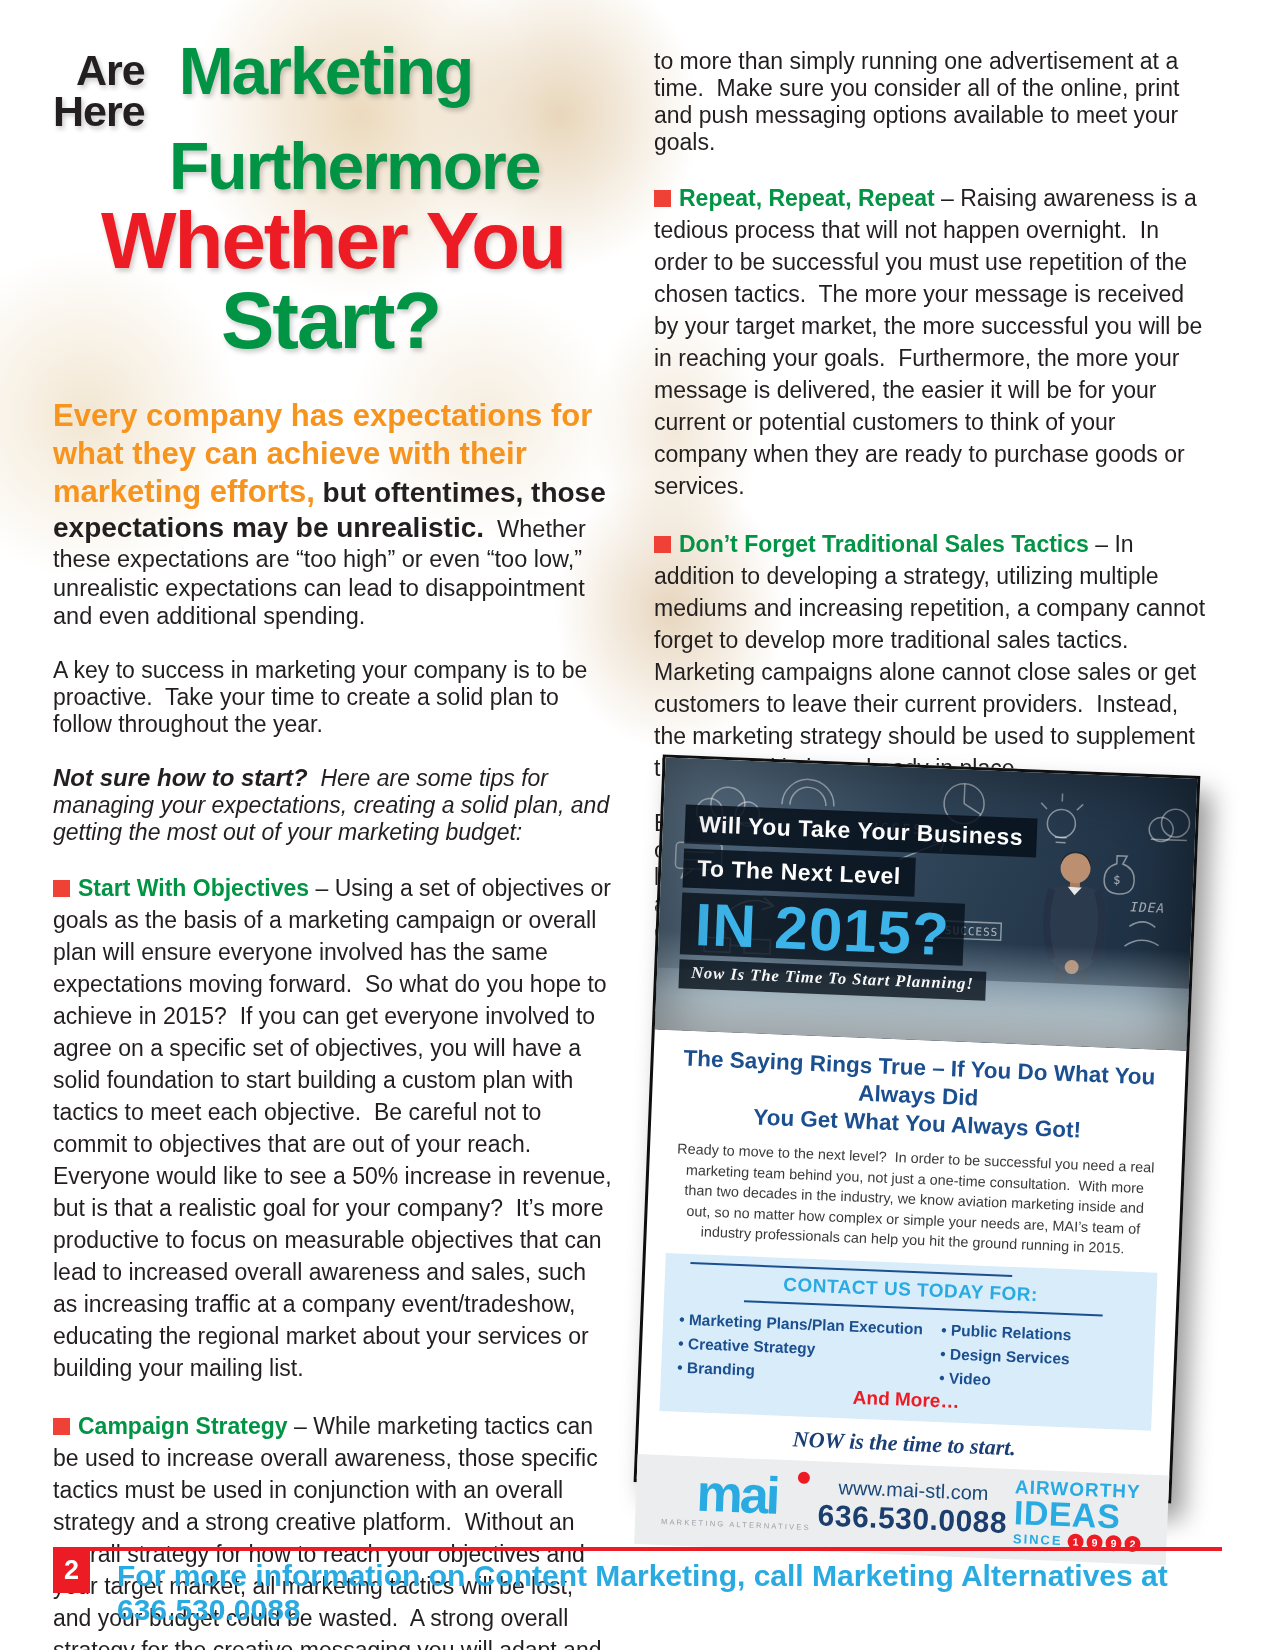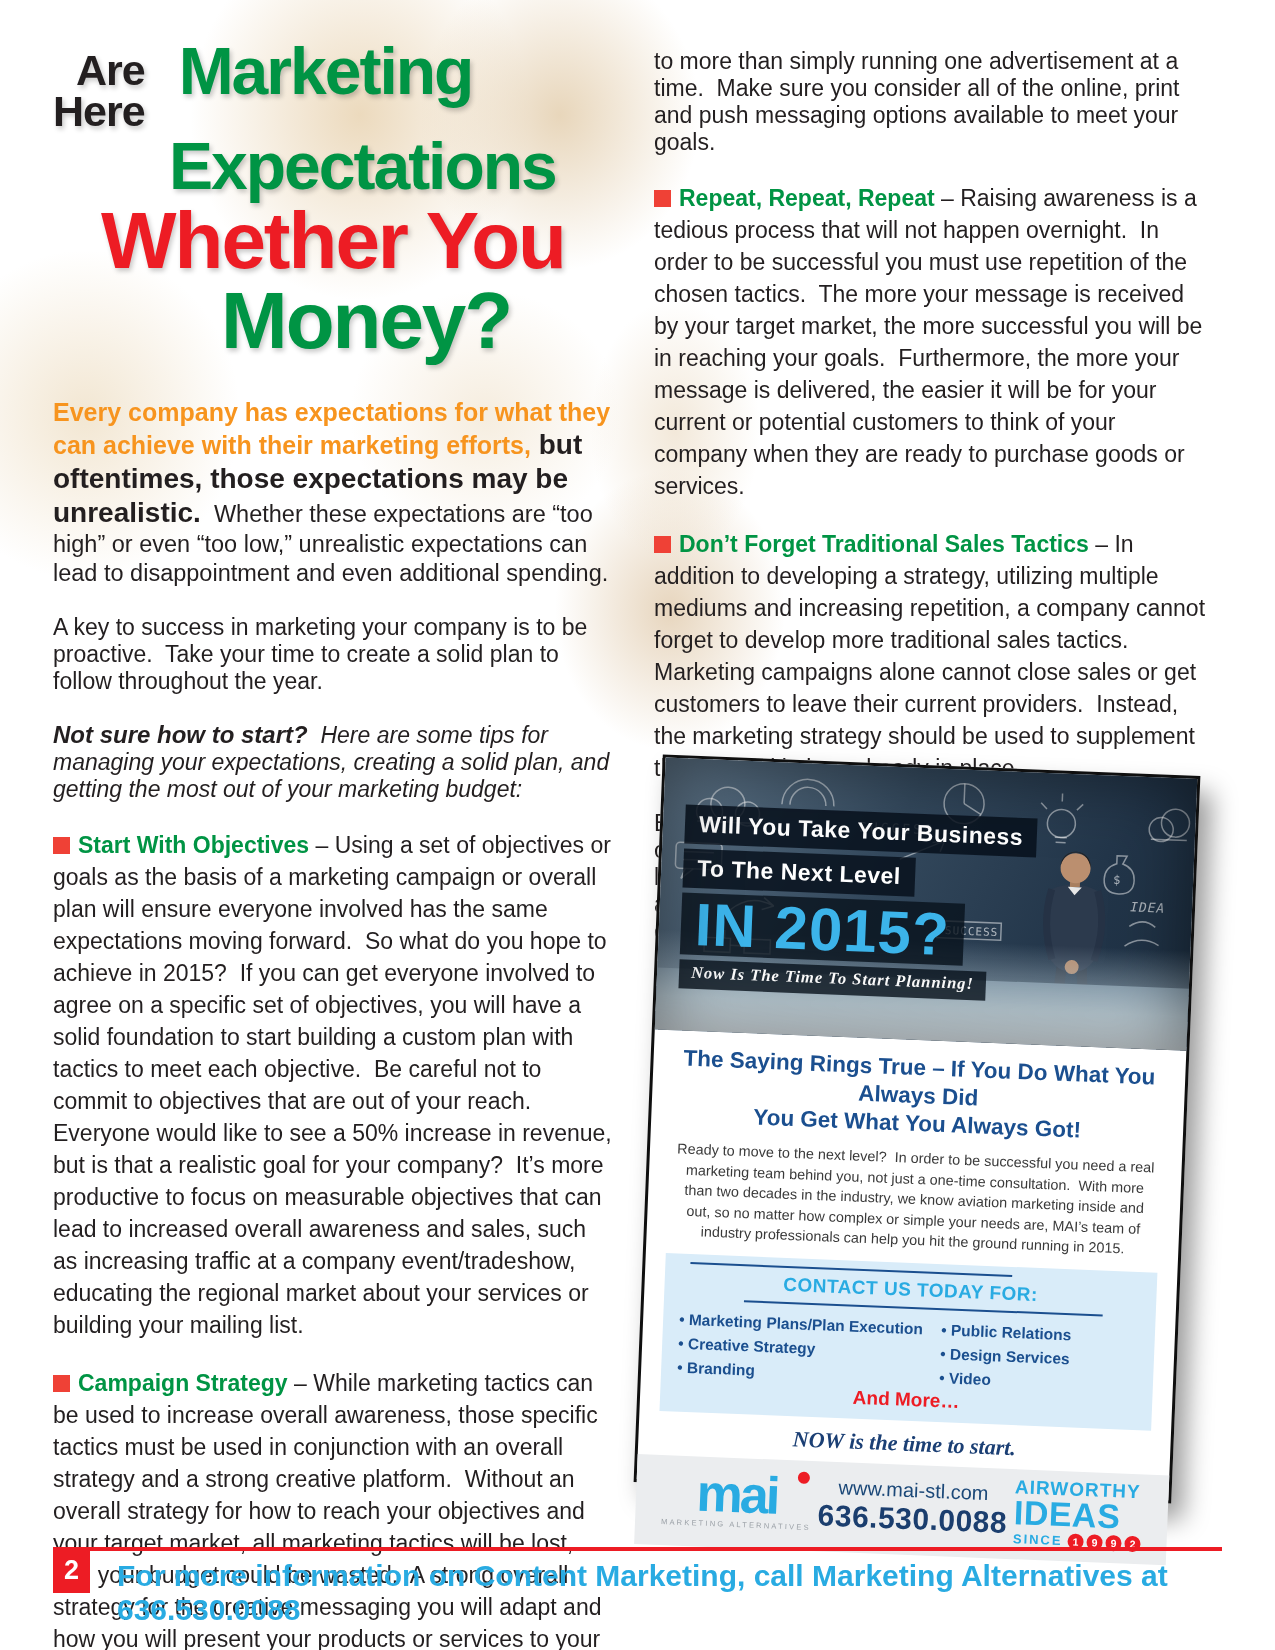--- a/index.html
+++ b/index.html
@@ -23,21 +23,21 @@
   .t-row1{display:flex;align-items:flex-start;gap:24px;}
   .t-stack{display:flex;flex-direction:column;align-items:flex-end;margin-top:10px;}
   .t-are,.t-your{font-size:43px;letter-spacing:-1px;color:#231f20;}
   .t-marketing{font-size:66px;color:#009444;letter-spacing:-2px;margin-left:10px;text-align:right;}
   .t-expectations{font-size:66px;color:#009444;letter-spacing:-2px;margin-left:116px;margin-top:3px;}
   .t-costing{font-size:80px;color:#ed1c24;letter-spacing:-2px;margin-left:48px;margin-top:6px;}
   .t-money{font-size:80px;color:#009444;letter-spacing:-2px;margin-left:168px;margin-top:4px;}
 
   p{margin:0;white-space:pre-wrap;}
   .intro{margin-top:38px;line-height:1.22;}
-  .intro-orange{color:#f7941e;font-weight:bold;font-size:25px;}
+  .intro-orange{color:#f7941e;font-weight:bold;font-size:31px;}
   .intro-black{font-weight:bold;font-size:28px;}
   .intro-rest{font-size:23.5px;}
   .body-p{font-size:23px;line-height:27px;margin-top:26px;}
   .tips-b{font-weight:bold;font-style:italic;font-size:24px;margin-top:35px;}
   .tips-i{font-style:italic;font-size:23px;}
   .section{font-size:23px;line-height:32px;margin-top:26px;}
   .sq{display:inline-block;width:17px;height:17px;background:#ef4136;margin-right:8px;transform:translateY(1px);}
   .sec-h{color:#009444;font-weight:bold;}
   .end-sq{display:inline-block;width:15px;height:15px;background:#ef4136;margin-left:9px;transform:translateY(1px);}
 
@@ -100,23 +100,23 @@
 
   <div class="col col-left">
     <div class="title">
       <div class="t-row1">
         <div class="t-stack">
           <span class="t-are">Are</span>
           <span class="t-your">Here</span>
         </div>
         <span class="t-marketing">Marketing</span>
       </div>
-      <div class="t-expectations">Expectations</div>
+      <div class="t-expectations">Furthermore</div>
       <div class="t-costing">Whether You</div>
-      <div class="t-money">Money?</div>
+      <div class="t-money">Start?</div>
     </div>
 
     <p class="intro"><span class="intro-orange">Every company has expectations for what they can achieve with their marketing efforts,</span><span class="intro-black"> but oftentimes, those expectations may be unrealistic.</span><span class="intro-rest">  Whether these expectations are “too high” or even “too low,” unrealistic expectations can lead to disappointment and even additional spending.</span></p>
 
     <p class="body-p">A key to success in marketing your company is to be proactive.  Take your time to create a solid plan to follow throughout the year.</p>
 
     <p class="body-p"><span class="tips-b">Not sure how to start?</span><span class="tips-i">  Here are some tips for managing your expectations, creating a solid plan, and getting the most out of your marketing budget:</span></p>
 
     <p class="section"><span class="sq"></span><span class="sec-h">Start With Objectives</span><span> – Using a set of objectives or goals as the basis of a marketing campaign or overall plan will ensure everyone involved has the same expectations moving forward.  So what do you hope to achieve in 2015?  If you can get everyone involved to agree on a specific set of objectives, you will have a solid foundation to start building a custom plan with tactics to meet each objective.  Be careful not to commit to objectives that are out of your reach.  Everyone would like to see a 50% increase in revenue, but is that a realistic goal for your company?  It’s more productive to focus on measurable objectives that can lead to increased overall awareness and sales, such as increasing traffic at a company event/tradeshow, educating the regional market about your services or building your mailing list.</span></p>
 

